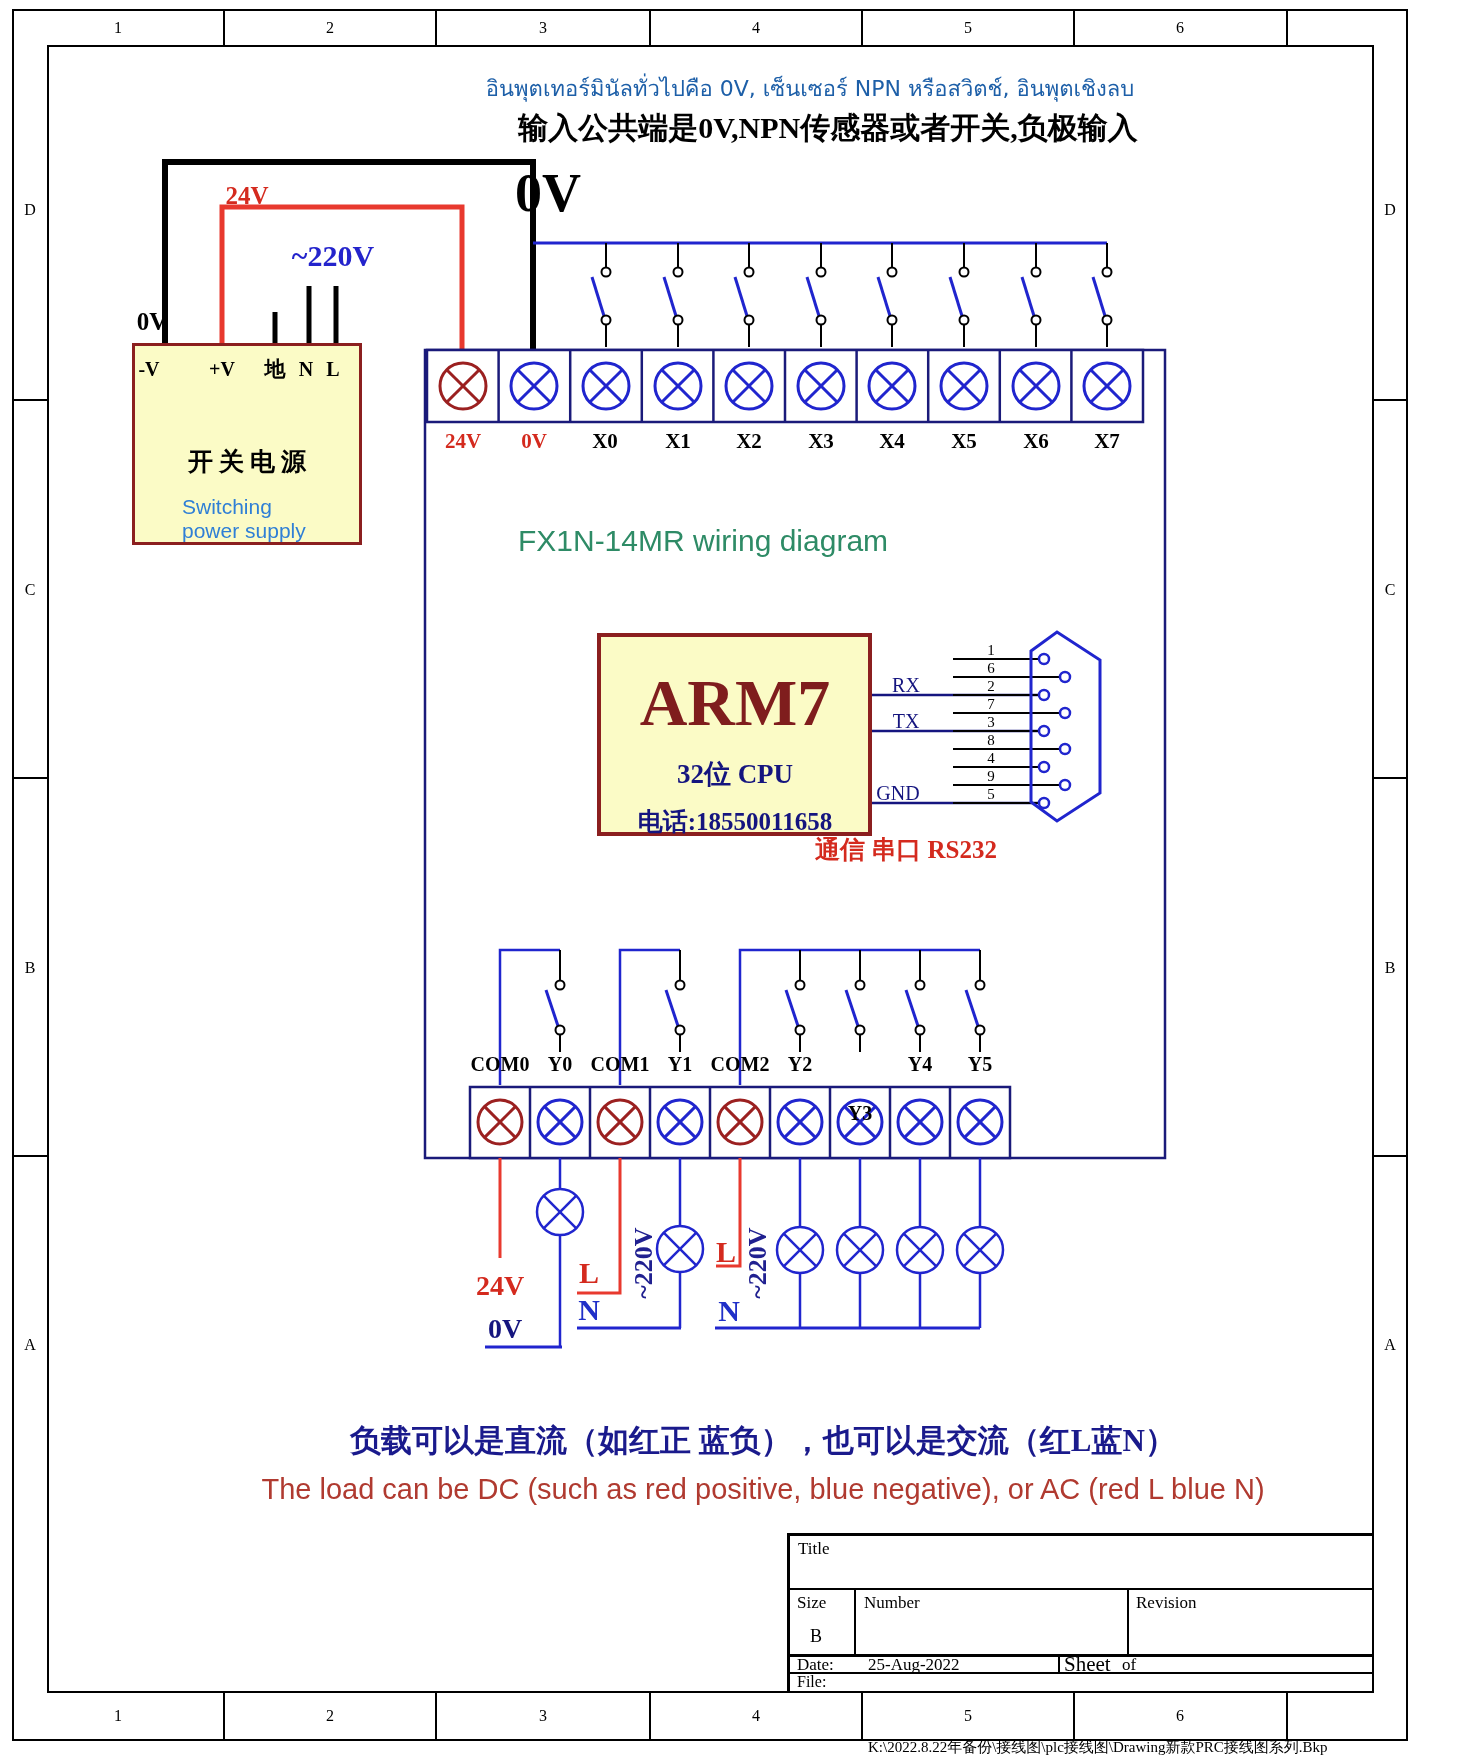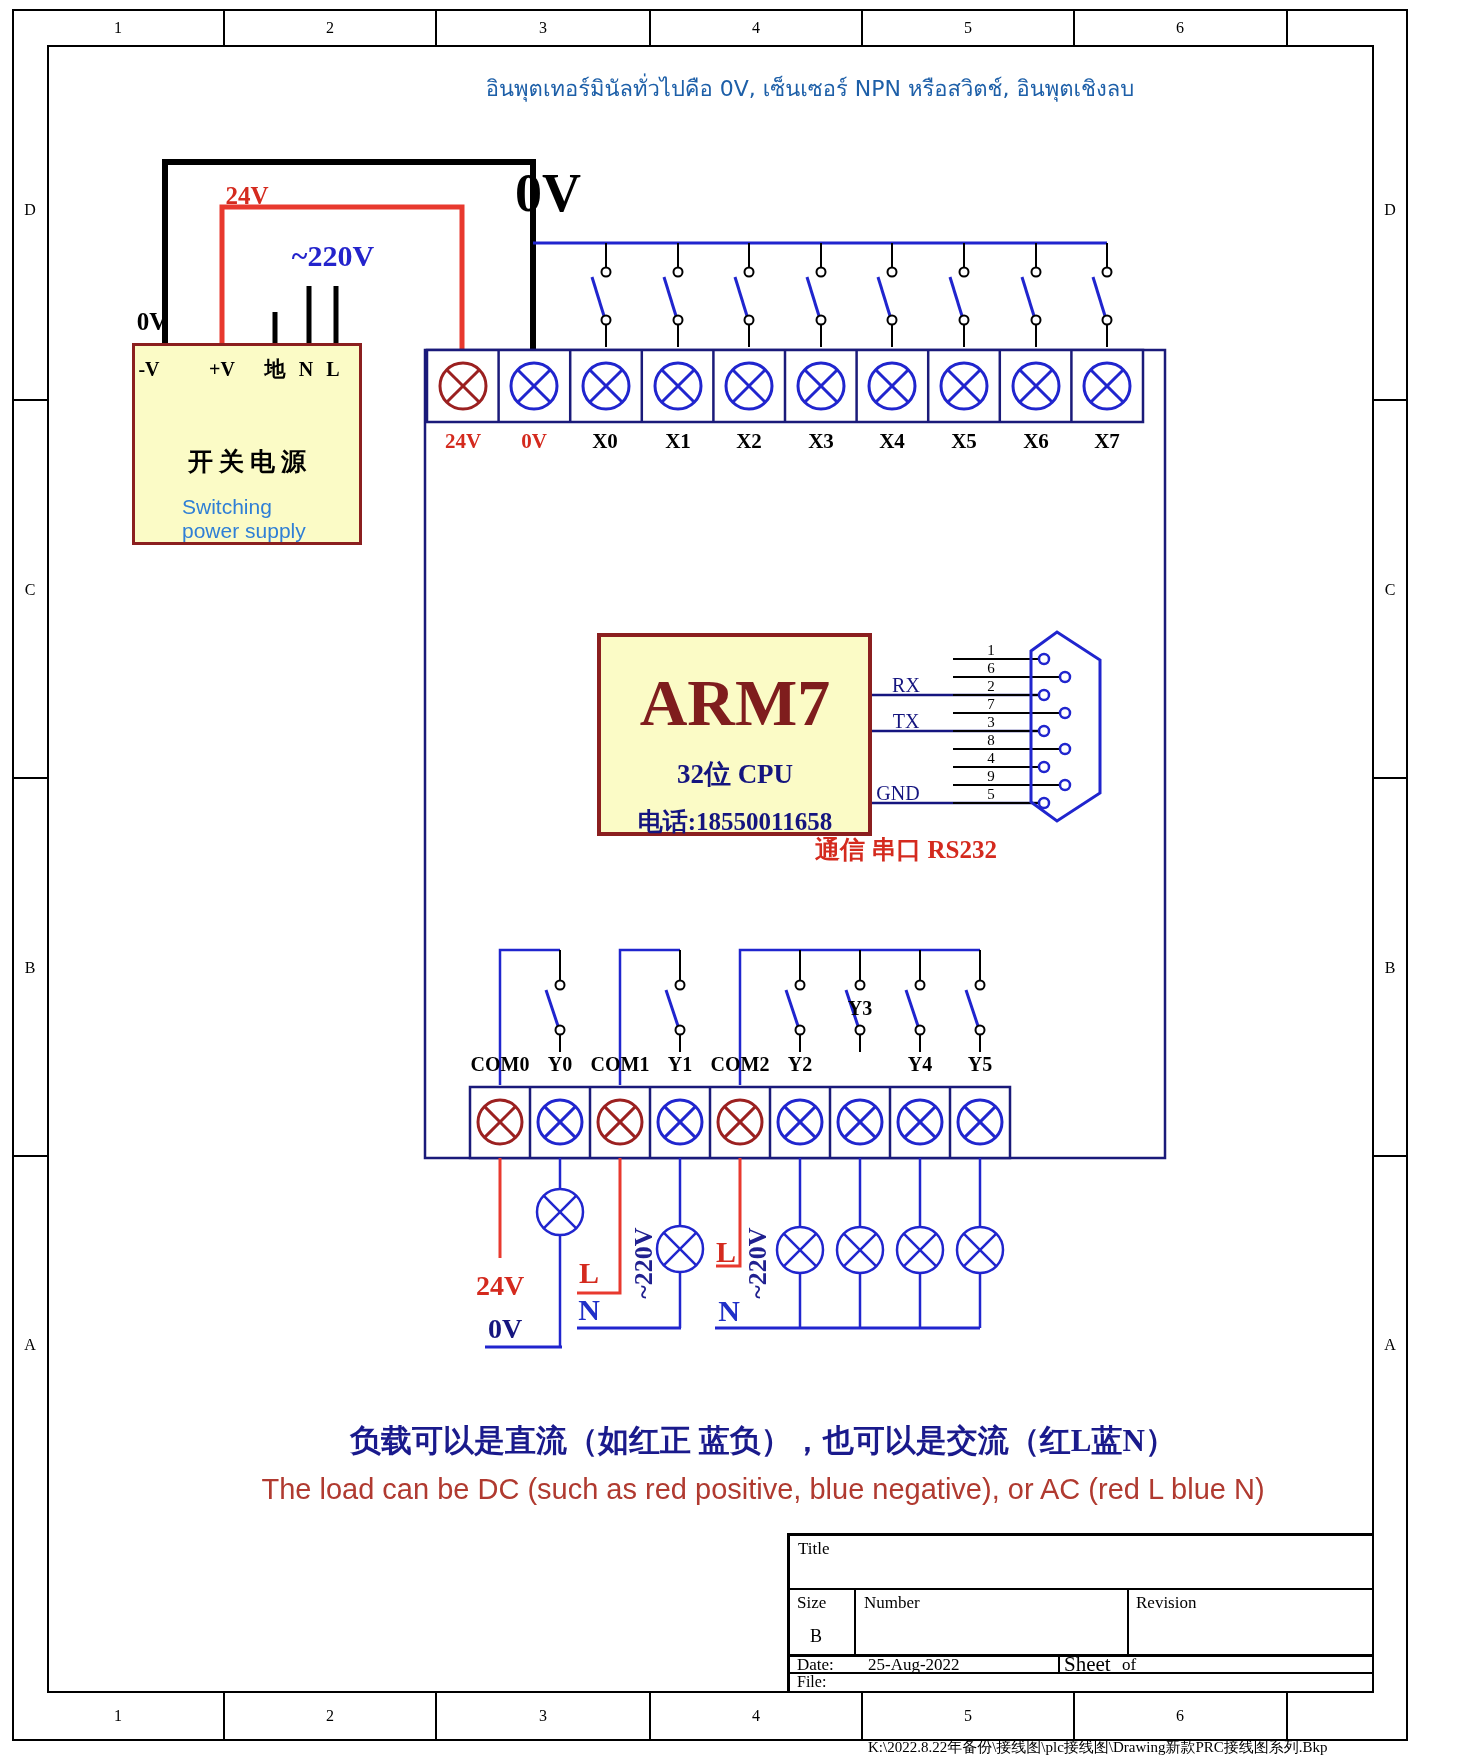--- a/index.html
+++ b/index.html
@@ -273,20 +273,21 @@
   <div class="lbl" style="left:30px;top:210px;font-size:16px">D</div>
   <div class="lbl" style="left:30px;top:590px;font-size:16px">C</div>
   <div class="lbl" style="left:30px;top:968px;font-size:16px">B</div>
   <div class="lbl" style="left:30px;top:1345px;font-size:16px">A</div>
   <div class="lbl" style="left:1390px;top:210px;font-size:16px">D</div>
   <div class="lbl" style="left:1390px;top:590px;font-size:16px">C</div>
   <div class="lbl" style="left:1390px;top:968px;font-size:16px">B</div>
   <div class="lbl" style="left:1390px;top:1345px;font-size:16px">A</div>
 
   <div class="lbl thai" style="left:810px;top:89px;font-size:22px;color:#1D5FA8">อินพุตเทอร์มินัลทั่วไปคือ 0V, เซ็นเซอร์ NPN หรือสวิตช์, อินพุตเชิงลบ</div>
+  <div class="lbl serifB" style="left:828px;top:128px;font-size:30px;color:#000">输入公共端是0V,NPN传感器或者开关,负极输入</div>
   <div class="lbl serifB" style="left:548px;top:193px;font-size:54px;color:#000">0V</div>
 
   <div style="position:absolute;left:132px;top:343px;width:230px;height:202px;background:#FBFBC6;border:3px solid #8B1F1F;box-sizing:border-box"></div>
   <div class="lbl serifB" style="left:149px;top:369px;font-size:20px">-V</div>
   <div class="lbl serifB" style="left:222px;top:369px;font-size:20px">+V</div>
   <div class="lbl serifB" style="left:275px;top:369px;font-size:21px">地</div>
   <div class="lbl serifB" style="left:306px;top:369px;font-size:20px">N</div>
   <div class="lbl serifB" style="left:333px;top:369px;font-size:20px">L</div>
   <div class="lbl serifB" style="left:250px;top:461px;font-size:25px;letter-spacing:6px">开关电源</div>
   <div class="lla sans" style="left:182px;top:506px;font-size:21px;color:#2F7FD6">Switching</div>
@@ -299,20 +300,21 @@
   <div class="lbl serifB" style="left:534px;top:441px;font-size:21px;color:#D42A1E">0V</div>
   <div class="lbl serifB" style="left:605px;top:441px;font-size:21px">X0</div>
   <div class="lbl serifB" style="left:678px;top:441px;font-size:21px">X1</div>
   <div class="lbl serifB" style="left:749px;top:441px;font-size:21px">X2</div>
   <div class="lbl serifB" style="left:821px;top:441px;font-size:21px">X3</div>
   <div class="lbl serifB" style="left:892px;top:441px;font-size:21px">X4</div>
   <div class="lbl serifB" style="left:964px;top:441px;font-size:21px">X5</div>
   <div class="lbl serifB" style="left:1036px;top:441px;font-size:21px">X6</div>
   <div class="lbl serifB" style="left:1107px;top:441px;font-size:21px">X7</div>
 
+  <div class="lbl sans" style="left:703px;top:541px;font-size:30px;color:#2E8B66">FX1N-14MR wiring diagram</div>
 
   <div style="position:absolute;left:597px;top:633px;width:275px;height:203px;background:#FBFBC6;border:4px solid #8B1F1F;box-sizing:border-box"></div>
   <div class="lbl serifB" style="left:735px;top:703px;font-size:66px;color:#7f1d1d">ARM7</div>
   <div class="lbl serifB" style="left:735px;top:774px;font-size:27px;color:#15157F">32位 CPU</div>
   <div class="lbl serifB" style="left:735px;top:821px;font-size:25px;color:#15157F">电话:18550011658</div>
 
   <div class="lbl" style="left:906px;top:685px;font-size:20px;color:#15157F">RX</div>
   <div class="lbl" style="left:906px;top:721px;font-size:20px;color:#15157F">TX</div>
   <div class="lbl" style="left:898px;top:793px;font-size:20px;color:#15157F">GND</div>
   <div class="lbl" style="left:991px;top:650px;font-size:15px">1</div>
@@ -325,21 +327,21 @@
   <div class="lbl" style="left:991px;top:776px;font-size:15px">9</div>
   <div class="lbl" style="left:991px;top:794px;font-size:15px">5</div>
   <div class="lbl serifB" style="left:906px;top:849px;font-size:25px;color:#D42A1E">通信 串口 RS232</div>
 
   <div class="lbl serifB" style="left:500px;top:1064px;font-size:20px">COM0</div>
   <div class="lbl serifB" style="left:560px;top:1064px;font-size:20px">Y0</div>
   <div class="lbl serifB" style="left:620px;top:1064px;font-size:20px">COM1</div>
   <div class="lbl serifB" style="left:680px;top:1064px;font-size:20px">Y1</div>
   <div class="lbl serifB" style="left:740px;top:1064px;font-size:20px">COM2</div>
   <div class="lbl serifB" style="left:800px;top:1064px;font-size:20px">Y2</div>
-  <div class="lbl serifB" style="left:860px;top:1008px;font-size:20px">Y3</div>
+  <div class="lbl serifB" style="left:860px;top:1113px;font-size:20px">Y3</div>
   <div class="lbl serifB" style="left:920px;top:1064px;font-size:20px">Y4</div>
   <div class="lbl serifB" style="left:980px;top:1064px;font-size:20px">Y5</div>
 
   <div class="lbl serifB" style="left:500px;top:1286px;font-size:28px;color:#D42A1E">24V</div>
   <div class="lbl serifB" style="left:505px;top:1329px;font-size:28px;color:#15157F">0V</div>
   <div class="lbl serifB" style="left:589px;top:1273px;font-size:30px;color:#D42A1E">L</div>
   <div class="lbl serifB" style="left:589px;top:1310px;font-size:30px;color:#2030C8">N</div>
   <div class="lbl rot serifB" style="left:644px;top:1263px;font-size:26px;color:#202090">~220V</div>
   <div class="lbl serifB" style="left:726px;top:1252px;font-size:30px;color:#D42A1E">L</div>
   <div class="lbl serifB" style="left:729px;top:1311px;font-size:30px;color:#2030C8">N</div>

